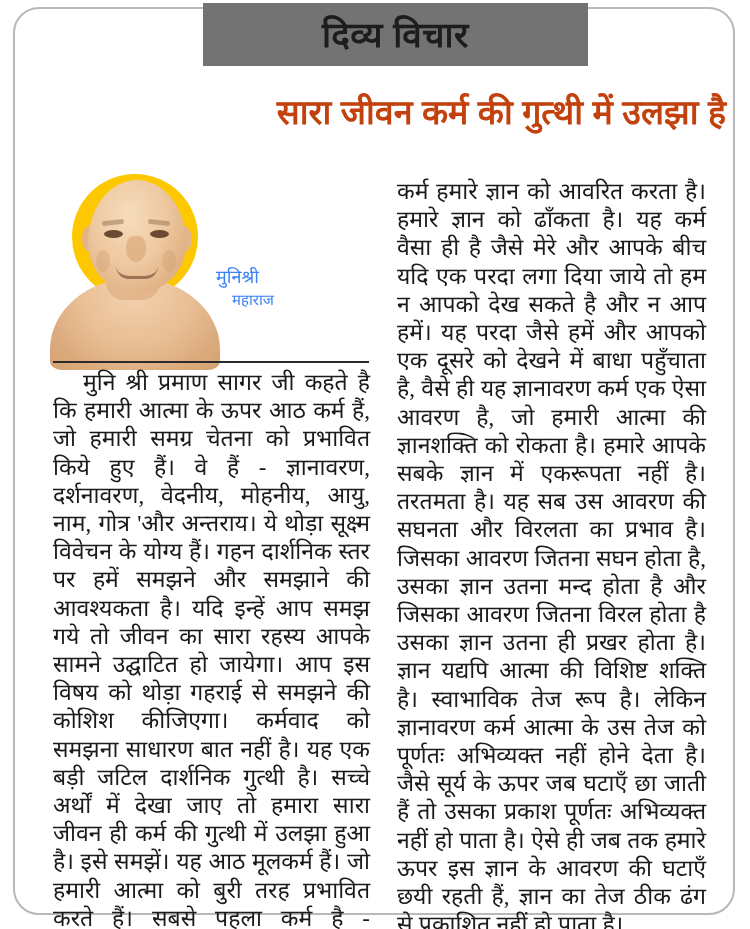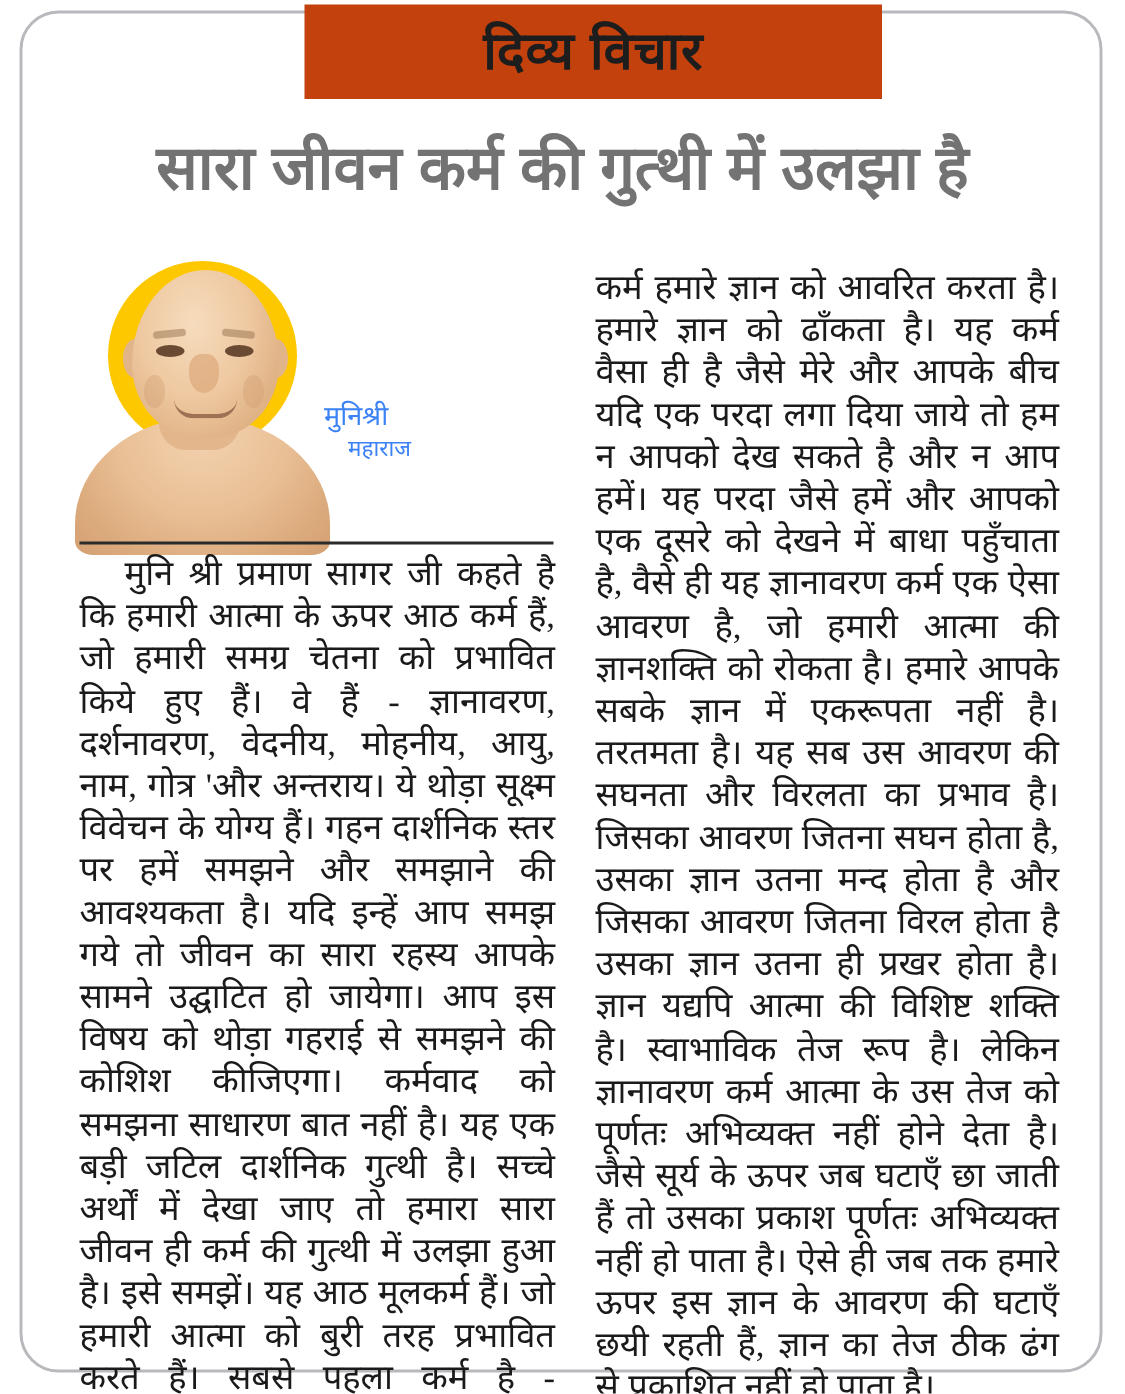--- a/index.html
+++ b/index.html
@@ -37,21 +37,21 @@
     pointer-events: none;
   }
 
   
   .banner {
     position: absolute;
     left: 203px;
     top: 3px;
     width: 385px;
     height: 63px;
-    background: #c2410c;
+    background: #737373;
     display: flex;
     align-items: center;
     justify-content: center;
     box-sizing: border-box;
   }
   .banner-title {
     font-family: "Liberation Sans", "DejaVu Sans", sans-serif;
     font-weight: bold;
     font-size: 35px;
     line-height: 1;
@@ -59,26 +59,26 @@
     letter-spacing: 0.5px;
     white-space: nowrap;
   }
 
   
   .headline {
     position: absolute;
     left: 24px;
     top: 82px;
     width: 702px;
-    text-align: center;
+    text-align: right;
     font-family: "Liberation Sans", "DejaVu Sans", sans-serif;
     font-weight: bold;
-    font-size: 41px;
+    font-size: 34px;
     line-height: 60px;
-    color: #737373;
+    color: #c2410c;
     white-space: nowrap;
     letter-spacing: 0px;
   }
 
   
   .photo-block {
     position: absolute;
     left: 44px;
     top: 170px;
     width: 200px;

